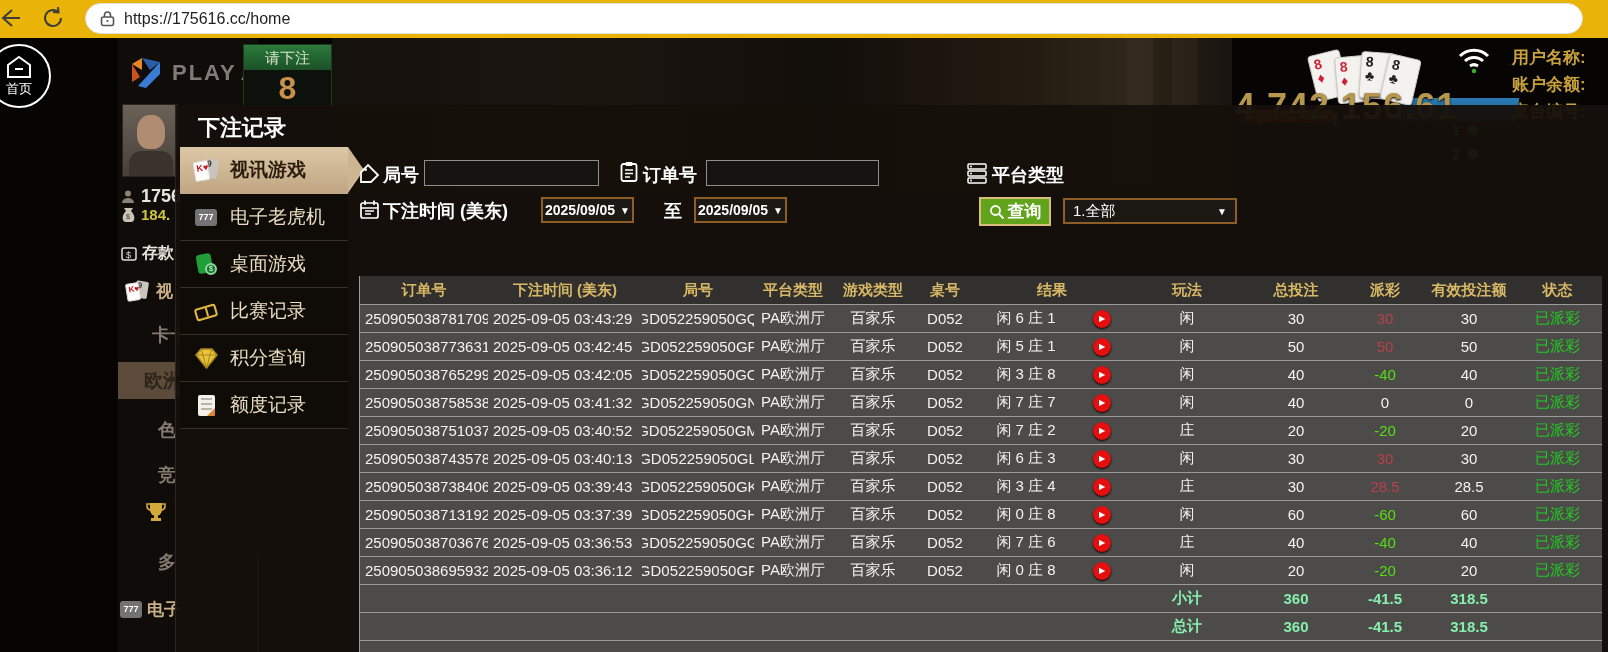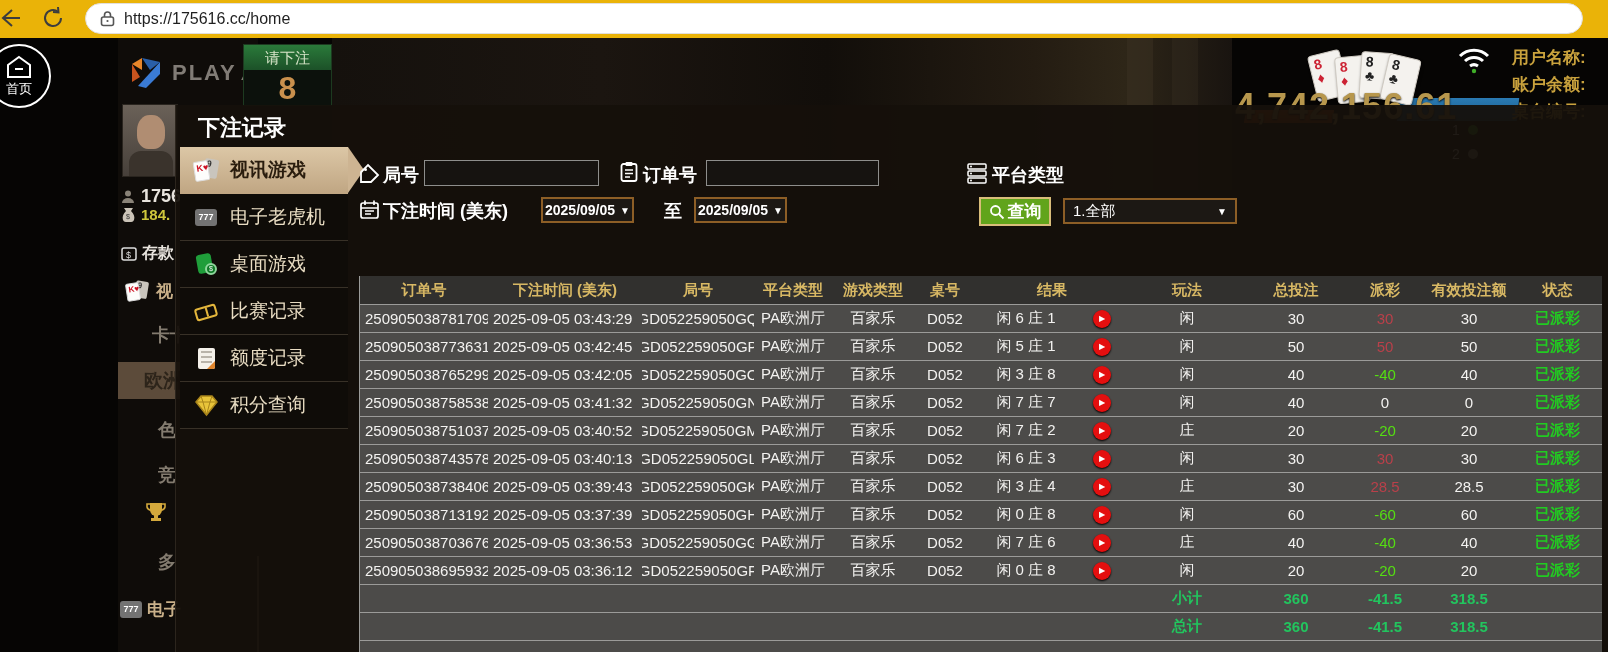--- a/index.html
+++ b/index.html
@@ -131,22 +131,22 @@
   .rtable { position:absolute; left:183px; top:171px; width:1243px; border-left:1px solid #9b9b99; }
   .thead, .trow { display:grid;
     grid-template-columns:128px 154px 112px 78px 82px 62px 100px 52px 118px 100px 78px 90px 87px; }
   .thead { height:28px; background:#31302e; color:#d8b864; font-size:15px; font-weight:bold; }
   .thead > div, .trow > div { display:flex; align-items:center; justify-content:center;
     white-space:nowrap; overflow:hidden; }
   .trow { height:28px; background:#4c4b49; border-top:1px solid #9b9b99;
     color:#f3f2f0; font-size:15px; }
   .c-left { justify-content:flex-start !important; padding-left:5px; }
   .pay-pos { color:#b9404a; } .pay-neg { color:#55de12; } .pay-zero { color:#f3f2f0; }
-  .status { color:#21cc21; font-weight:bold; font-size:15px; }
-  .sumcell { color:#22c55e; font-weight:bold;text-align:center; }
+  .status { color:#21cc21; font-weight:normal; font-size:15px; }
+  .sumcell { color:#86efac; font-weight:bold;text-align:center; }
   .play-btn { width:18px; height:18px; border-radius:50%; background:#e40f0f;
     color:#fff; font-size:8px; display:flex; align-items:center; justify-content:center;
     cursor:pointer; box-shadow:0 1px 2px #000; }
   svg { display:block; }
 </style>
 </head>
 <body>
 
 <div class="browser-bar">
   <div class="nav-ico" style="left:-4px;">
@@ -330,36 +330,36 @@
         <span class="mlabel">桌面游戏</span>
       </div>
       <div class="menu-item">
         <span class="micon">
           <span class="mc-ticket"></span>
         </span>
         <span class="mlabel">比赛记录</span>
       </div>
       <div class="menu-item">
         <span class="micon">
+          <svg width="27" height="27" viewBox="0 0 27 27">
+            <polygon points="3,10 8,4 19,4 24,10 13.5,23" fill="#e8c43a" stroke="#a8841a" stroke-width="1.5"></polygon>
+            <path d="M3 10 H24 M8 4 L10 10 L13.5 23 M19 4 L17 10 L13.5 23" stroke="#a8841a" stroke-width="1" fill="none"></path>
+          </svg>
+        </span>
+        <span class="mlabel">积分查询</span>
+      </div>
+      <div class="menu-item">
+        <span class="micon">
           <span class="mc-doc">
             <i></i>
             <i></i>
             <i></i>
           </span>
         </span>
         <span class="mlabel">额度记录</span>
-      </div>
-      <div class="menu-item">
-        <span class="micon">
-          <svg width="27" height="27" viewBox="0 0 27 27">
-            <polygon points="3,10 8,4 19,4 24,10 13.5,23" fill="#e8c43a" stroke="#a8841a" stroke-width="1.5"></polygon>
-            <path d="M3 10 H24 M8 4 L10 10 L13.5 23 M19 4 L17 10 L13.5 23" stroke="#a8841a" stroke-width="1" fill="none"></path>
-          </svg>
-        </span>
-        <span class="mlabel">积分查询</span>
       </div>
     </div>
 
   <div class="fico" style="left:183px; top:58px;">
     <svg width="21" height="21" viewBox="0 0 21 21">
         <path d="M2 9 L9 2 H19 V12 L12 19 Z" stroke="#fff" stroke-width="1.8" fill="none" transform="rotate(180 10.5 10.5)"></path>
         <circle cx="6.5" cy="6.5" r="1.5" fill="#fff"></circle>
       </svg>
   </div>
   <div class="f-label" style="left:207px; top:58px;">局号</div>

